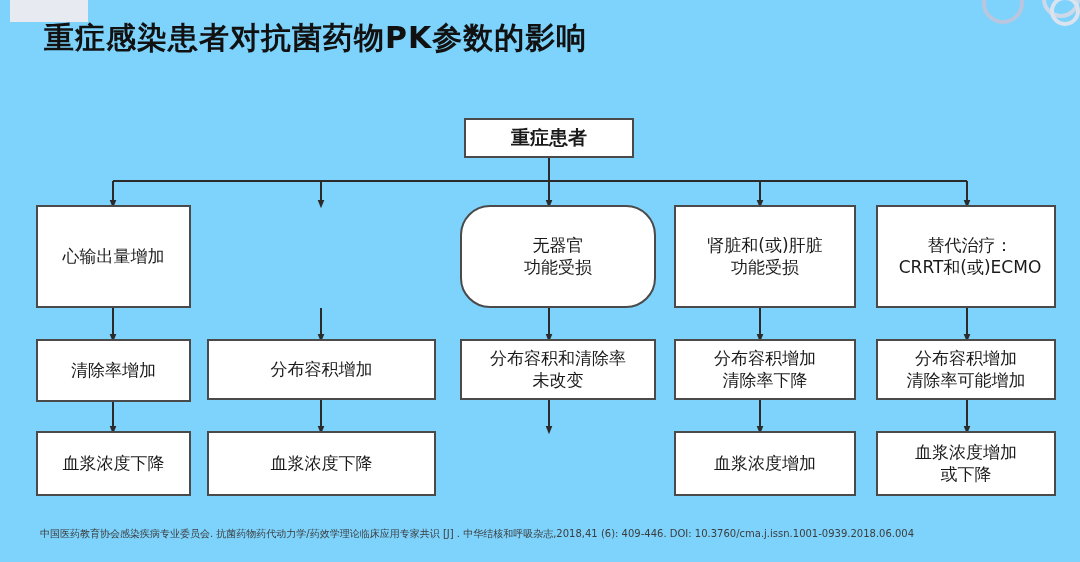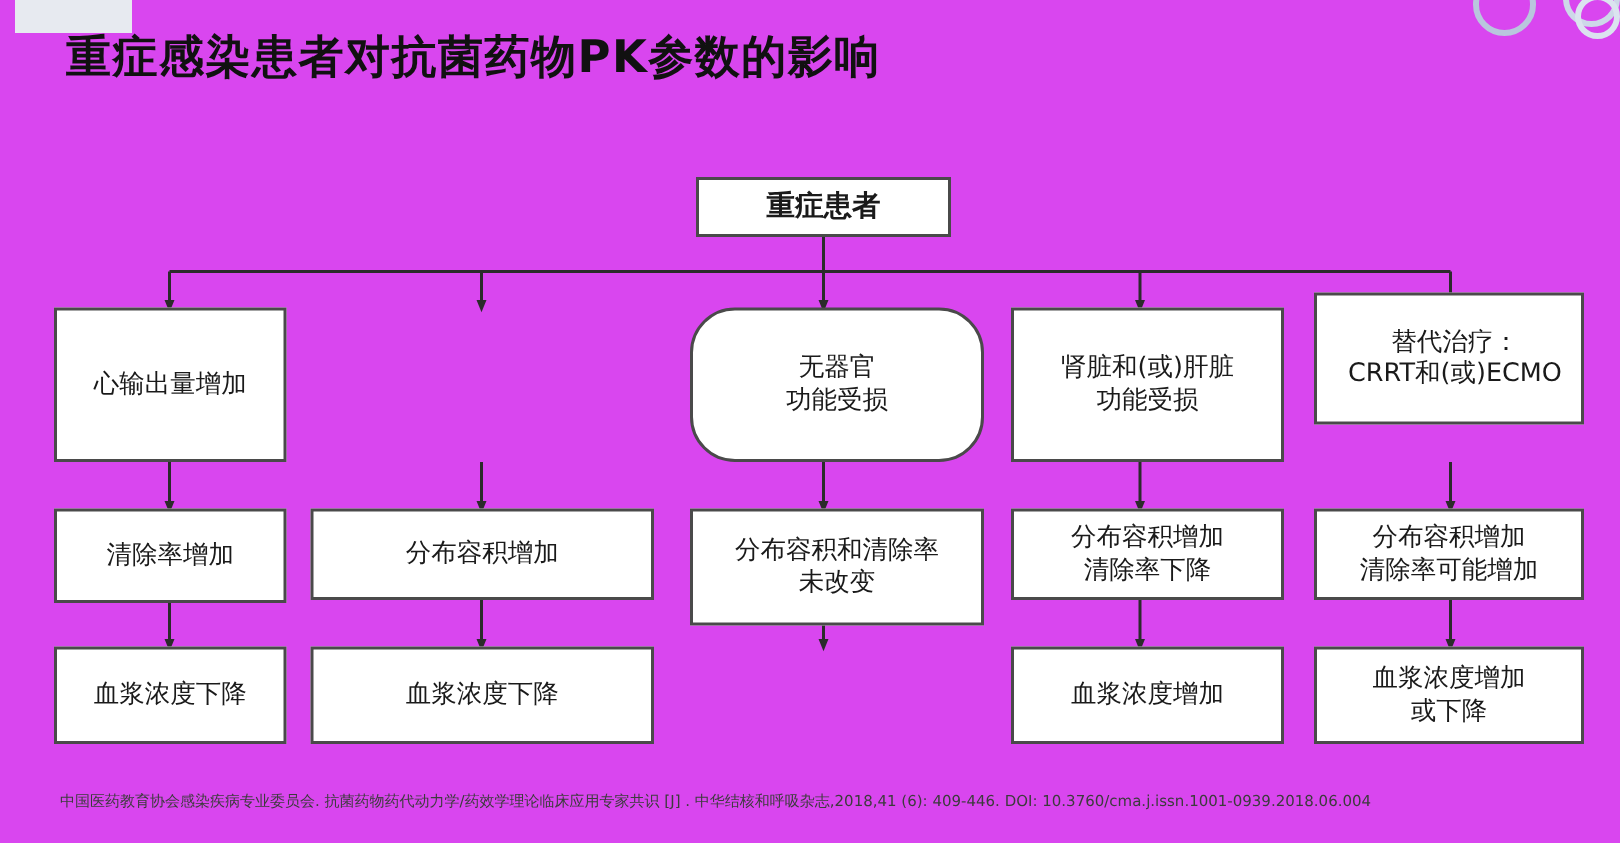--- a/index.html
+++ b/index.html
@@ -7,21 +7,21 @@
   body{
     width:1080px;height:562px;
     background:#ffffff;
     font-family:"Liberation Serif","DejaVu Serif",serif;
     overflow:hidden;
     position:relative;
   }
   #slide{
     position:relative;
     width:1080px;height:562px;
-    background:#d946ef;
+    background:#7dd3fc;
   }
   
   .corner-tab{
     position:absolute;left:10px;top:0;width:78px;height:22px;
     background:#e7eaf0;
   }
   .logo-arc{
     position:absolute;border-radius:50%;
     border:4px solid #b9c6dd;
   }
@@ -126,26 +126,26 @@
       </g>
     </svg>
 
     <div class="node r1" style="left:36px;top:205px;width:155px;height:103px;">心输出量增加</div>
 
     <div class="node root" style="left:464px;top:118px;width:170px;height:40px;">重症患者</div>
     <div class="node r1" style="left:460px;top:205px;width:196px;height:103px;border-radius:30px;">无器官
 功能受损</div>
     <div class="node r1" style="left:674px;top:205px;width:182px;height:103px;">肾脏和(或)肝脏
 功能受损</div>
-    <div class="node r1" style="left:876px;top:195px;width:180px;height:88px;padding-left:12px;">替代治疗：
+    <div class="node r1" style="left:876px;top:205px;width:180px;height:103px;padding-left:12px;">替代治疗：
 CRRT和(或)ECMO</div>
 
     <div class="node r2" style="left:36px;top:339px;width:155px;height:63px;text-align:center;">清除率增加</div>
     <div class="node r2" style="left:207px;top:339px;width:229px;height:61px;">分布容积增加</div>
-    <div class="node r2" style="left:460px;top:339px;width:196px;height:78px;">分布容积和清除率
+    <div class="node r2" style="left:460px;top:339px;width:196px;height:61px;">分布容积和清除率
 未改变</div>
     <div class="node r2" style="left:674px;top:339px;width:182px;height:61px;">分布容积增加
 清除率下降</div>
     <div class="node r2" style="left:876px;top:339px;width:180px;height:61px;">分布容积增加
 清除率可能增加</div>
 
     <div class="node r3" style="left:36px;top:431px;width:155px;height:65px;">血浆浓度下降</div>
     <div class="node r3" style="left:207px;top:431px;width:229px;height:65px;">血浆浓度下降</div>
     <div class="node r3" style="left:674px;top:431px;width:182px;height:65px;">血浆浓度增加</div>
     <div class="node r3" style="left:876px;top:431px;width:180px;height:65px;">血浆浓度增加

